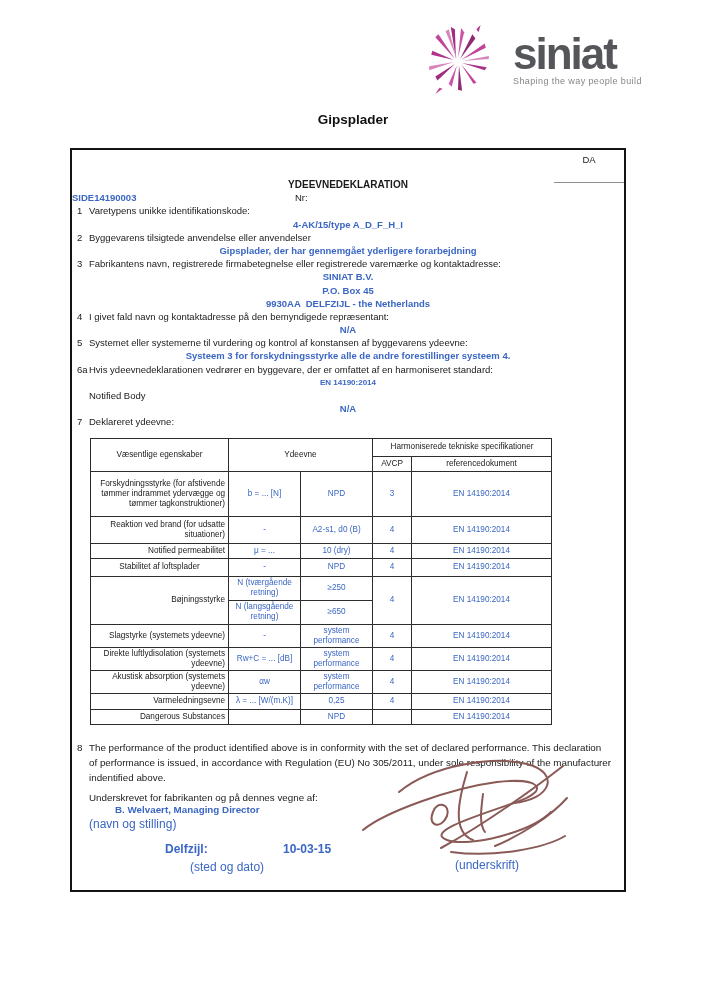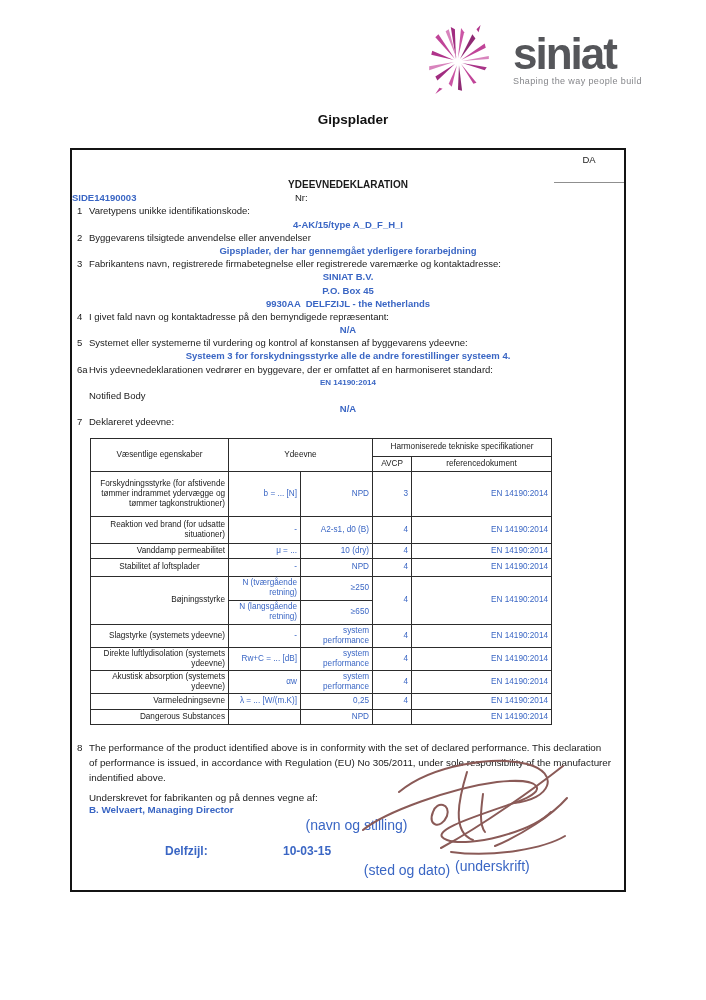--- a/index.html
+++ b/index.html
@@ -54,33 +54,33 @@
     border-collapse:collapse; margin-left:18px; margin-top:9px;
     width:461px; table-layout:fixed; font-size:8.2px;
   }
   table.perf th, table.perf td {
     border:1px solid #2c2c2c; vertical-align:middle;
     padding:1px 3px; line-height:10px;margin-left:36px;
   }
   table.perf th { font-weight:normal; text-align:center; color:#1a1a1a; }
   td.c-name { text-align:right; color:#1a1a1a; }
   td.c-name.centered { text-align:center; }
-  td.c-val { text-align:right; color:#3a66c4; }
+  td.c-val { text-align:center; color:#3a66c4; }
   tr.h18 { height:18px; } tr.h15 { height:15px; } tr.h45 { height:45px; }
   tr.h27 { height:27px; } tr.h16 { height:16px; } tr.h24 { height:24px; }
   tr.h20 { height:20px; } tr.h19 { height:19px; }
 
   
   .lower { position:relative; margin-top:15px; }
   .item8 { position:relative; padding-left:17px; padding-right:12px;
            font-size:9.8px; line-height:15px; }
   .item8 .item-num { left:5px; }
   .signed-label { padding-left:17px; font-size:9.8px; margin-top:7px; }
-  .signed-name  { padding-left:17px; font-size:9.8px; margin-top:1px; }
-  .cap { font-size:14px; color:#3a66c4;text-align:center; }
+  .signed-name  { padding-left:17px; font-size:9.8px; margin-top:1px;margin-left:26px; }
+  .cap { font-size:12px; color:#3a66c4; }
   .cap-navn { padding-left:17px; margin-top:2px; }
   .place-date { margin-top:11px; font-size:12px; }
   .place-date .place { margin-left:93px; font-weight:bold; color:#3a66c4; }
   .place-date .date  { margin-left:72px; font-weight:bold; color:#3a66c4; }
   .cap-sted { margin-left:118px; margin-top:4px; }
   .cap-sign { position:absolute; left:383px; top:118px; }
   .sig-svg { position:absolute; left:283px; top:14px; }
 </style>
 </head>
 <body>
@@ -201,21 +201,21 @@
             <td class="c-val">EN 14190:2014</td>
           </tr>
           <tr class="h27">
             <td class="c-name">Reaktion ved brand (for udsatte situationer)</td>
             <td class="c-val">-</td>
             <td class="c-val">A2-s1, d0 (B)</td>
             <td class="c-val">4</td>
             <td class="c-val">EN 14190:2014</td>
           </tr>
           <tr class="h15">
-            <td class="c-name">Vanddamp permeabilitet</td>
+            <td class="c-name">Notified permeabilitet</td>
             <td class="c-val">μ = ...</td>
             <td class="c-val">10 (dry)</td>
             <td class="c-val">4</td>
             <td class="c-val">EN 14190:2014</td>
           </tr>
           <tr class="h18">
             <td class="c-name centered">Stabilitet af loftsplader</td>
             <td class="c-val">-</td>
             <td class="c-val">NPD</td>
             <td class="c-val">4</td>

